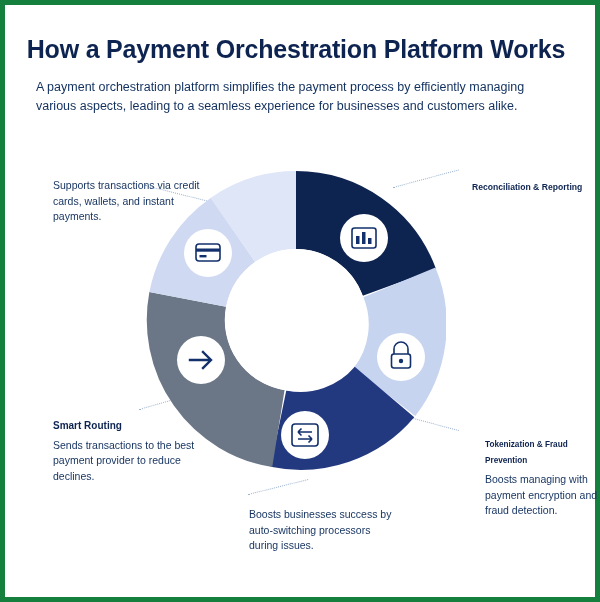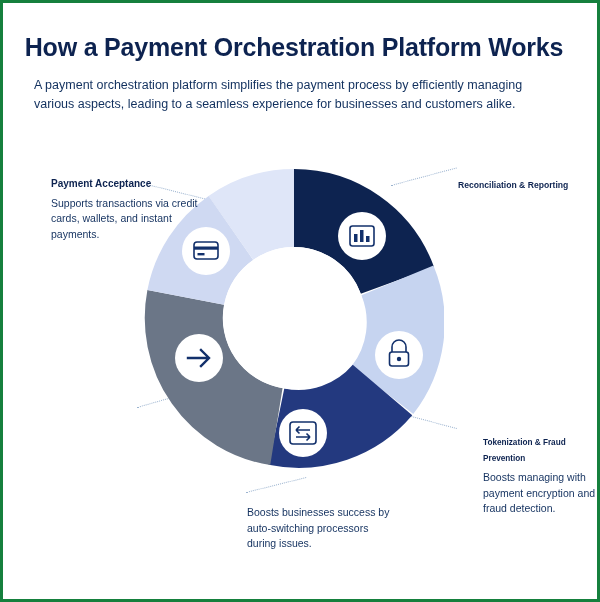--- a/index.html
+++ b/index.html
@@ -12,21 +12,21 @@
     height: 602px;
     font-family: "Liberation Sans", sans-serif;
     overflow: hidden;
   }
   #page {
     position: relative;
     width: 600px;
     height: 602px;
     box-sizing: border-box;
     background: #ffffff;
-    border: 3px solid #15803d;
+    border: 5px solid #15803d;
   }
   #canvas {
     position: absolute;
     left: 0; top: 0;
     width: 582px;
     height: 584px;
     background: #ffffff;
   }
   .title {
     position: absolute;
@@ -68,21 +68,21 @@
     display: block;
     margin-bottom: 4px;
   }
   .label-block .bd {
     display: block;
     color: #13315f;
   }
   
   #lb-acceptance { left: 48px; top: 173px; width: 150px; }
   #lb-acceptance .hd { font-size: 10px; }
-  #lb-reconciliation { left: 455px; top: 175px; width: 125px; }
+  #lb-reconciliation { left: 467px; top: 175px; width: 125px; }
   #lb-reconciliation .hd { font-size: 8.6px; }
   #lb-tokenization { left: 480px; top: 419px; width: 125px; margin-top: 13px; }
   #lb-tokenization .hd { font-size: 8.2px; }
   #lb-failover { left: 244px; top: 502px; width: 150px; }
   #lb-failover .hd { font-size: 10px; }
   #lb-routing { left: 48px; top: 413px; width: 150px; }
   #lb-routing .hd { font-size: 10px; }
   .leader {
     position: absolute;
     border-top: 1px dotted #9bb3cf;
@@ -154,32 +154,35 @@
         <g>
           <circle cx="55" cy="190" r="24" fill="#ffffff"></circle>
           <path d="M 44 190 h 20 M 57 182 l 8 8 l -8 8" fill="none" stroke="#12306b" stroke-width="2.4" stroke-linecap="square"></path>
         </g>
 
         <circle cx="150" cy="150" r="71" fill="#ffffff"></circle>
       </svg>
     </div>
 
     <div class="label-block" id="lb-acceptance">
-      <span class="hd">Payment Acceptance</span>
       <span class="bd">Supports transactions via credit cards, wallets, and instant payments.</span>
     </div>
 
     <div class="label-block" id="lb-reconciliation">
       <span class="hd">Reconciliation &amp; Reporting</span>
     </div>
 
     <div class="label-block" id="lb-tokenization">
       <span class="hd">Tokenization &amp; Fraud Prevention</span>
       <span class="bd">Boosts managing with payment encryption and fraud detection.</span>
     </div>
 
     <div class="label-block" id="lb-failover">
       <span class="bd">Boosts businesses success by auto-switching processors during issues.</span>
     </div>
 
+    <div class="label-block" id="lb-routing">
+      <span class="hd">Smart Routing</span>
+      <span class="bd">Sends transactions to the best payment provider to reduce declines.</span>
+    </div>
 
   </div>
 </div>
 
 </body></html>

